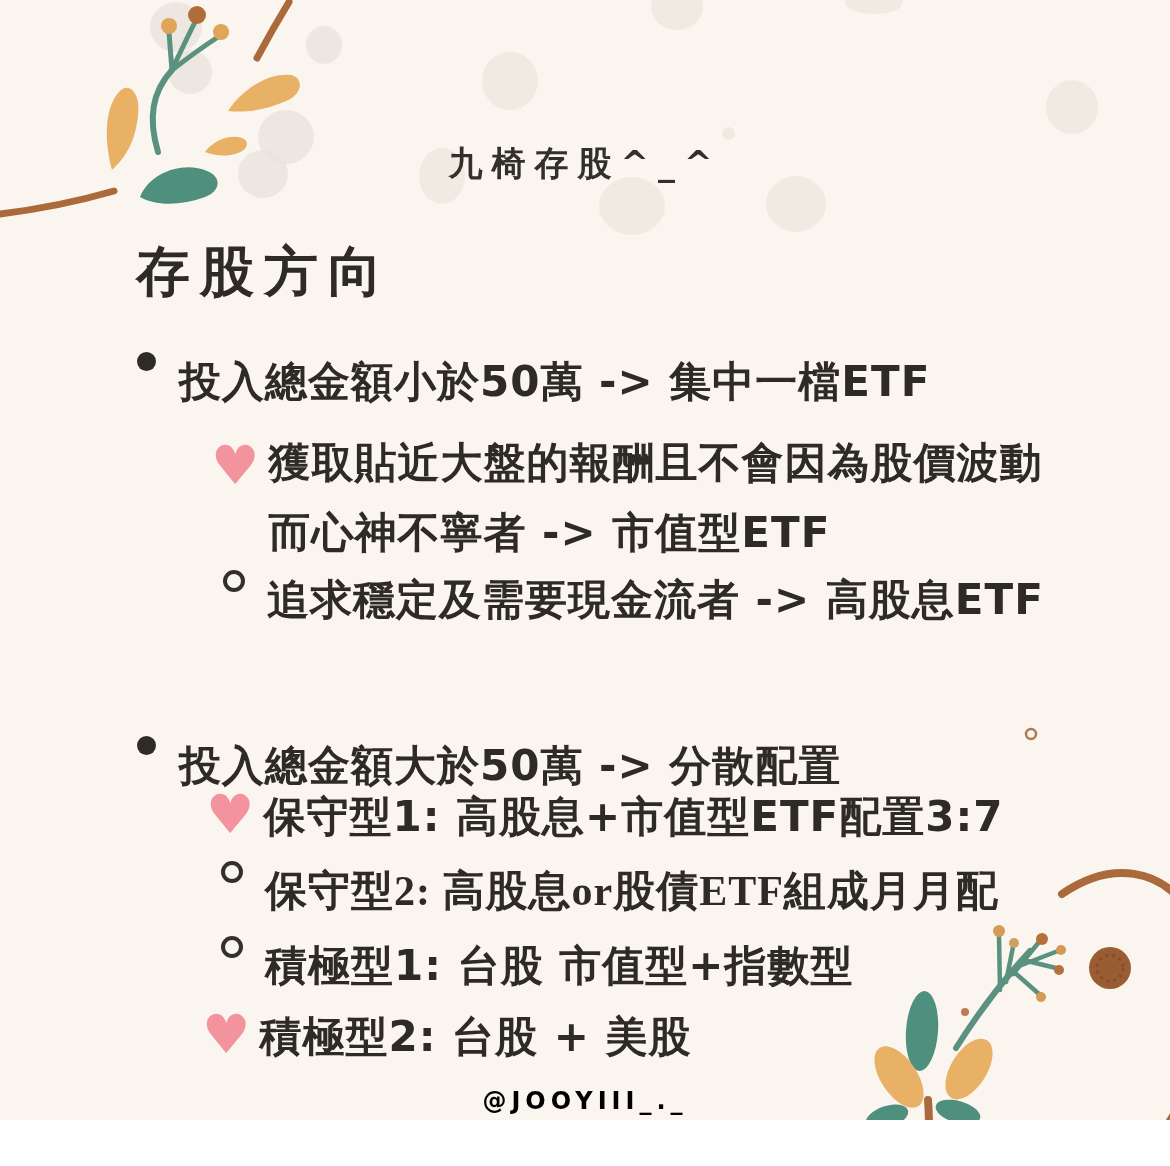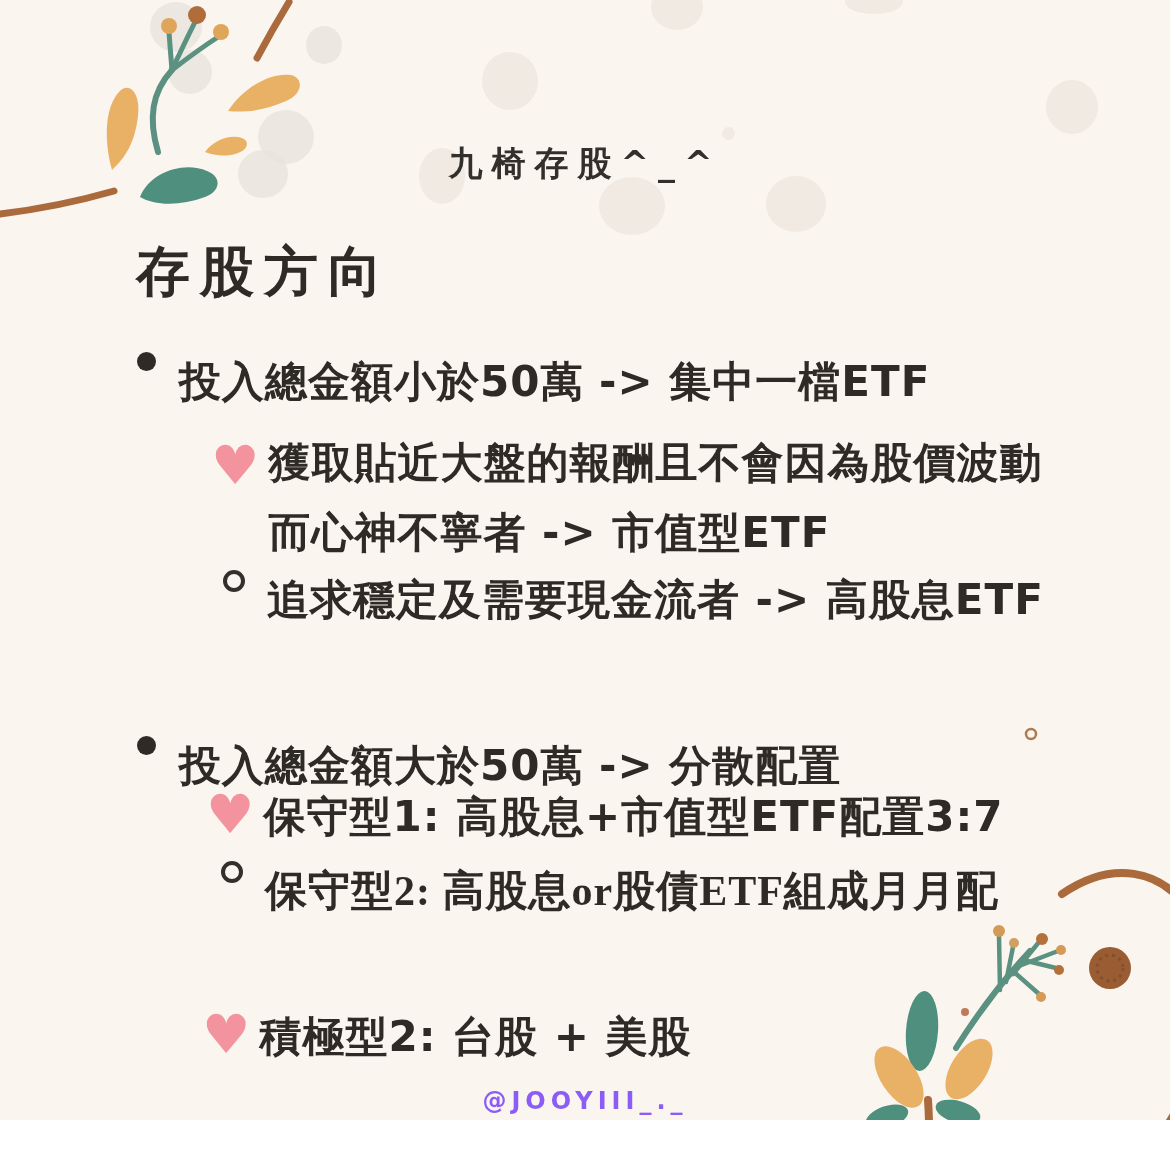--- a/index.html
+++ b/index.html
@@ -51,21 +51,21 @@
     flex:none; color:#f2939d; font-size:54px; line-height:1;
     margin-right:8px; transform:translateY(1px);
     font-weight:400;
   }
   .row.top .bullet-heart { margin-top:10px; }
   .wrap2 { line-height:70px; }
   .footer {
     position:absolute; top:1087px; left:0; width:100%;
     text-align:center;
     font-size:24px; font-weight:700; letter-spacing:5px;
-    color:#8b5cf6;
+    color:#000000;
   }
   .decor { position:absolute; pointer-events:none; }
 </style>
 </head>
 <body>
 
 <div class="page">
 
   <div class="bgdot gray" style="left:150px; top:2px;  width:52px; height:50px;"></div>
   <div class="bgdot gray" style="left:168px; top:50px; width:44px; height:44px;"></div>
@@ -170,20 +170,24 @@
   <div class="row" style="left:206px; top:787px;">
     <span class="bullet-heart">♥</span>
     <span>保守型1: 高股息+市值型ETF配置3:7</span>
   </div>
 
   <div class="row" style="left:221px; top:861px;font-family:Liberation Serif, serif;">
     <span class="bullet-circle"></span>
     <span>保守型2: 高股息or股債ETF組成月月配</span>
   </div>
 
+  <div class="row" style="left:221px; top:936px;">
+    <span class="bullet-circle"></span>
+    <span>積極型1: 台股 市值型+指數型</span>
+  </div>
 
   <div class="row" style="left:202px; top:1007px;">
     <span class="bullet-heart">♥</span>
     <span>積極型2: 台股 + 美股</span>
   </div>
 
   <div class="footer">@JOOYIII_._</div>
 
 </div>
 

